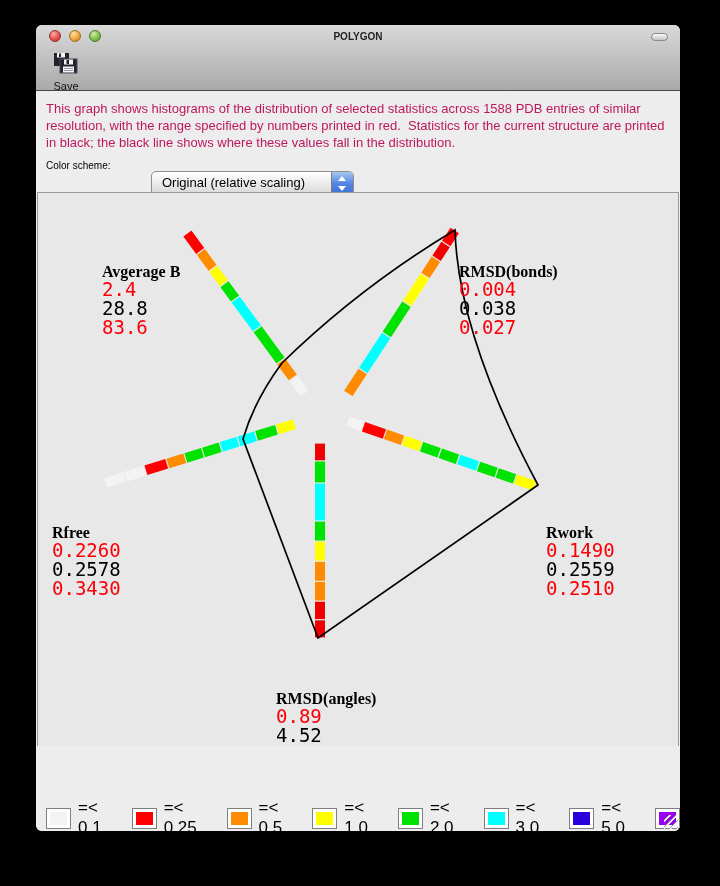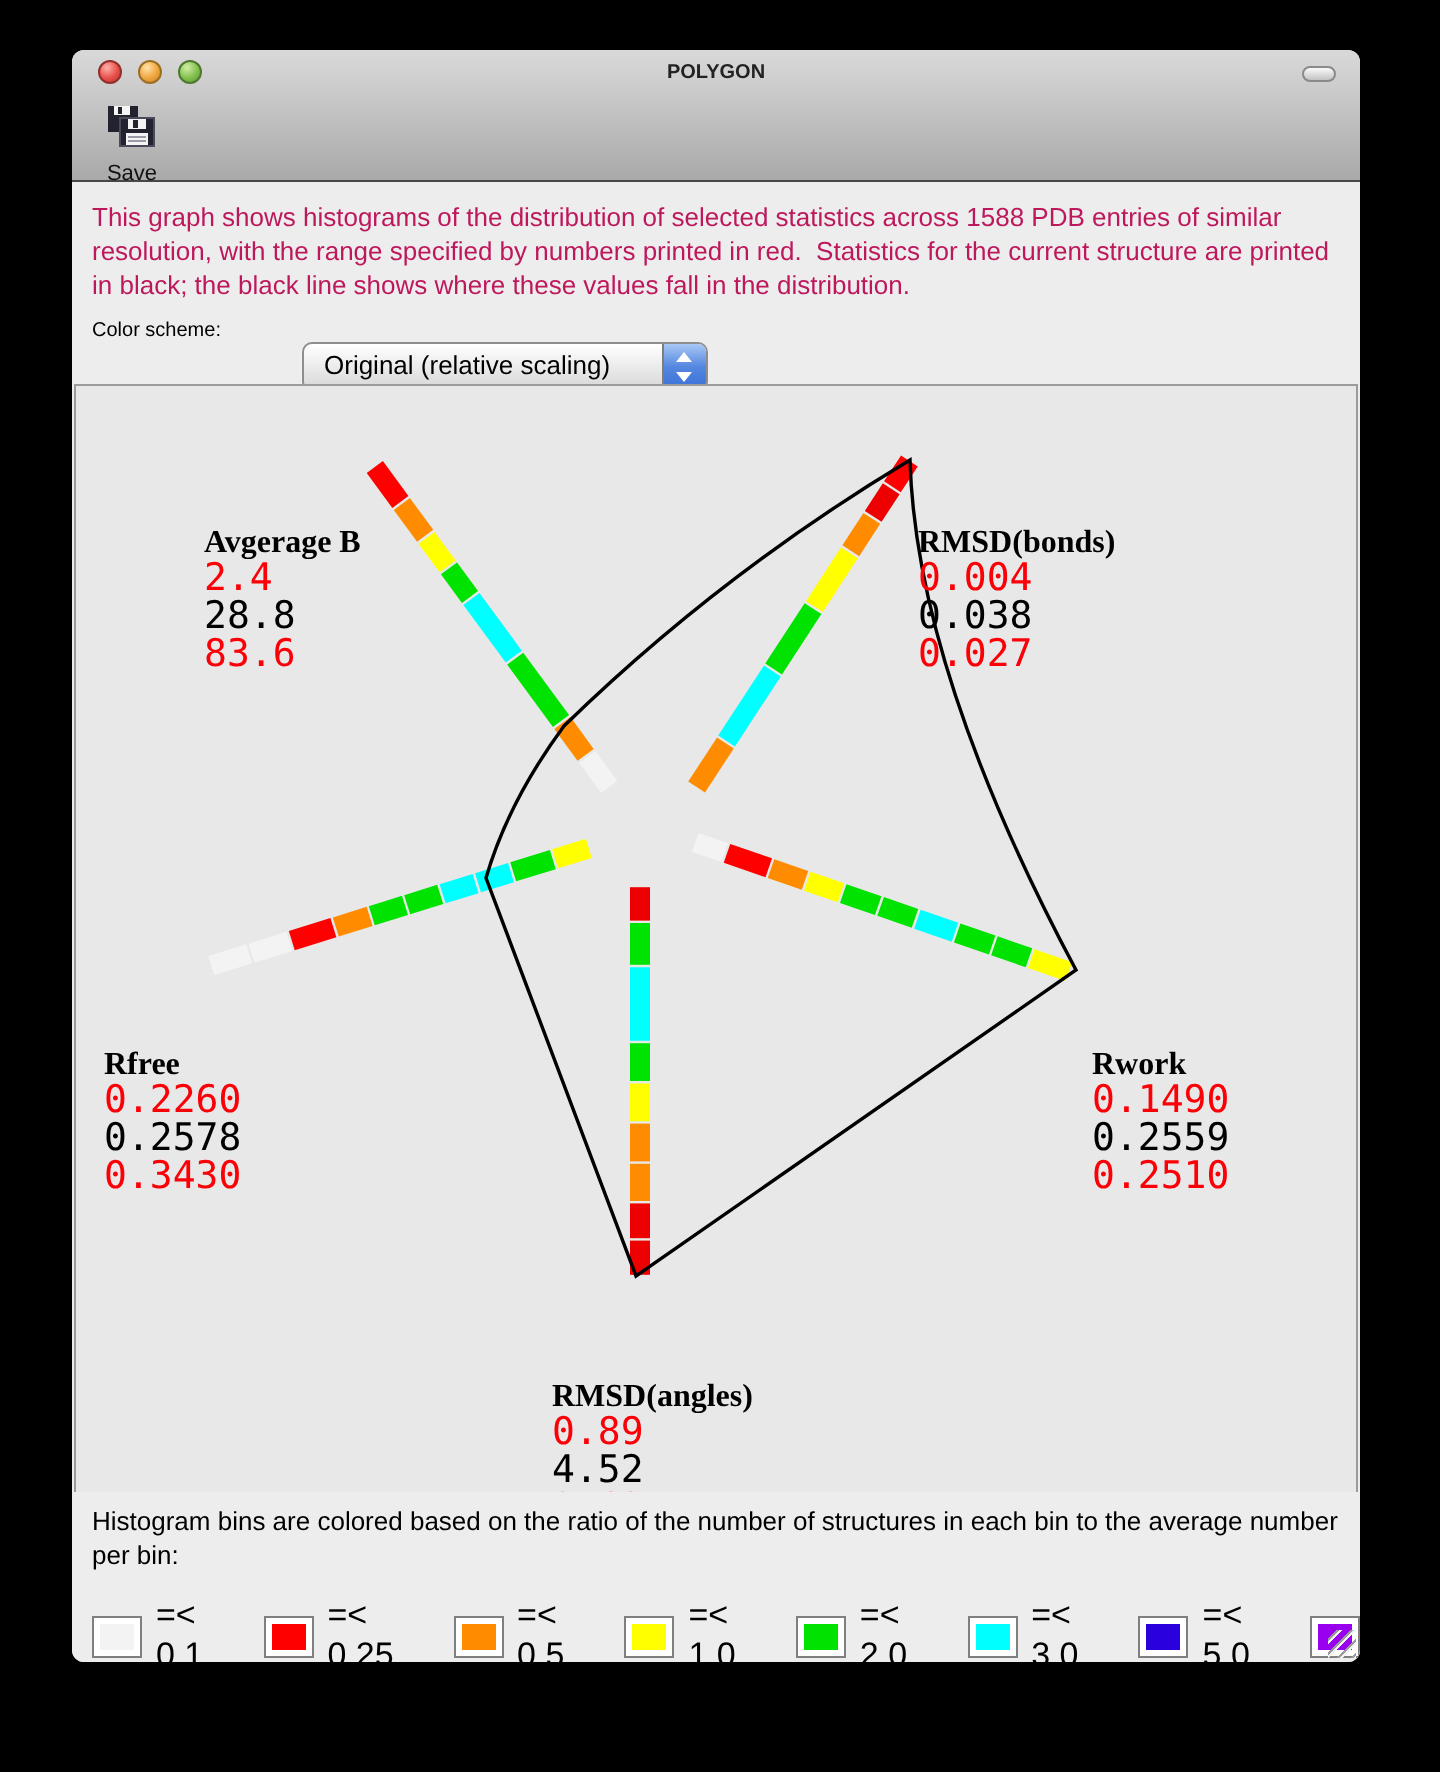--- a/index.html
+++ b/index.html
@@ -175,21 +175,20 @@
     </div>
     <div class="axis-label pos-rfree">
       <div class="axis-name">Rfree</div>
       <div class="axis-val red">0.2260</div>
       <div class="axis-val blk">0.2578</div>
       <div class="axis-val red">0.3430</div>
     </div>
   </div>
 
   <div class="bottom-panel">
-    <div class="legend-text">Histogram bins are colored based on the ratio of the number of structures in each bin to the average number per bin:</div>
     <div class="legend-bins">
         <span class="bin-box"><span class="bin-swatch" style="background: rgb(243, 243, 243);"></span></span>
         <span class="bin-label">=&lt; 0.1</span>
         <span class="bin-box"><span class="bin-swatch" style="background: rgb(255, 0, 0);"></span></span>
         <span class="bin-label">=&lt; 0.25</span>
         <span class="bin-box"><span class="bin-swatch" style="background: rgb(255, 140, 0);"></span></span>
         <span class="bin-label">=&lt; 0.5</span>
         <span class="bin-box"><span class="bin-swatch" style="background: rgb(255, 255, 0);"></span></span>
         <span class="bin-label">=&lt; 1.0</span>
         <span class="bin-box"><span class="bin-swatch" style="background: rgb(0, 227, 0);"></span></span>

